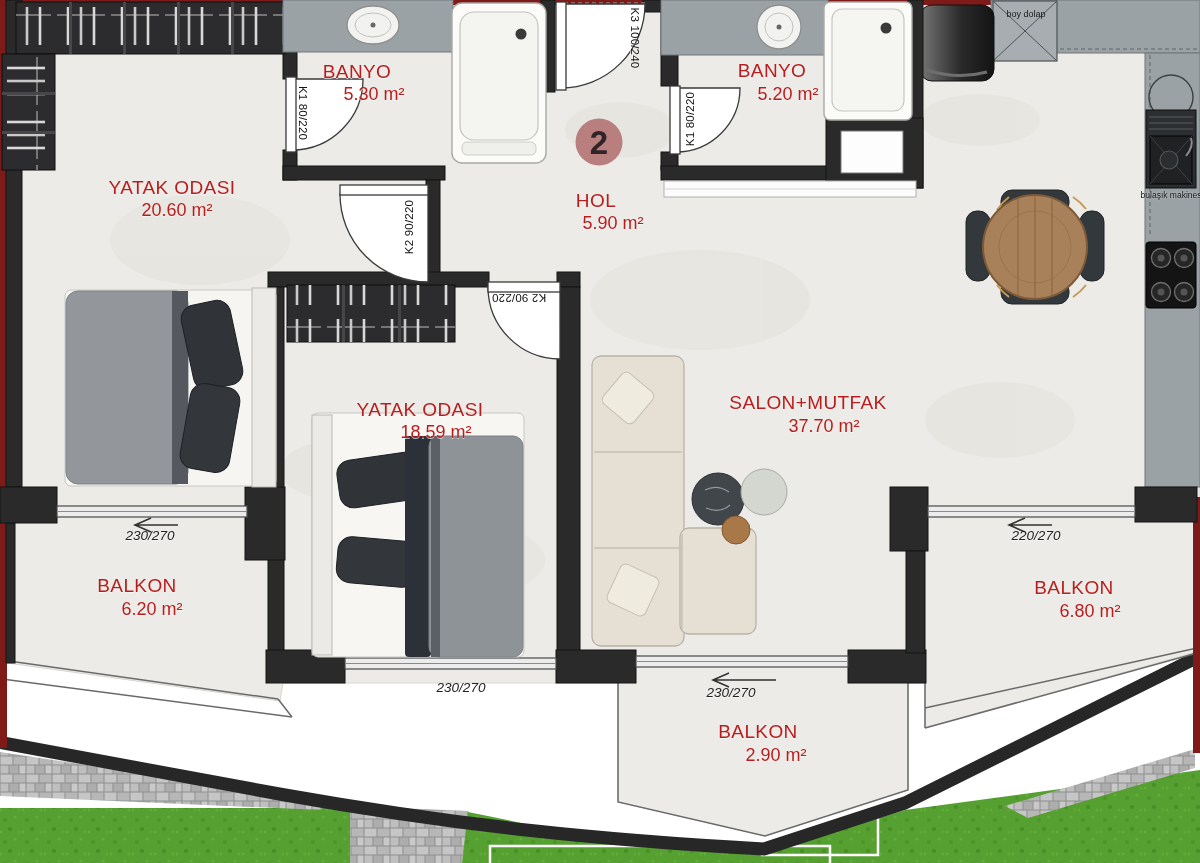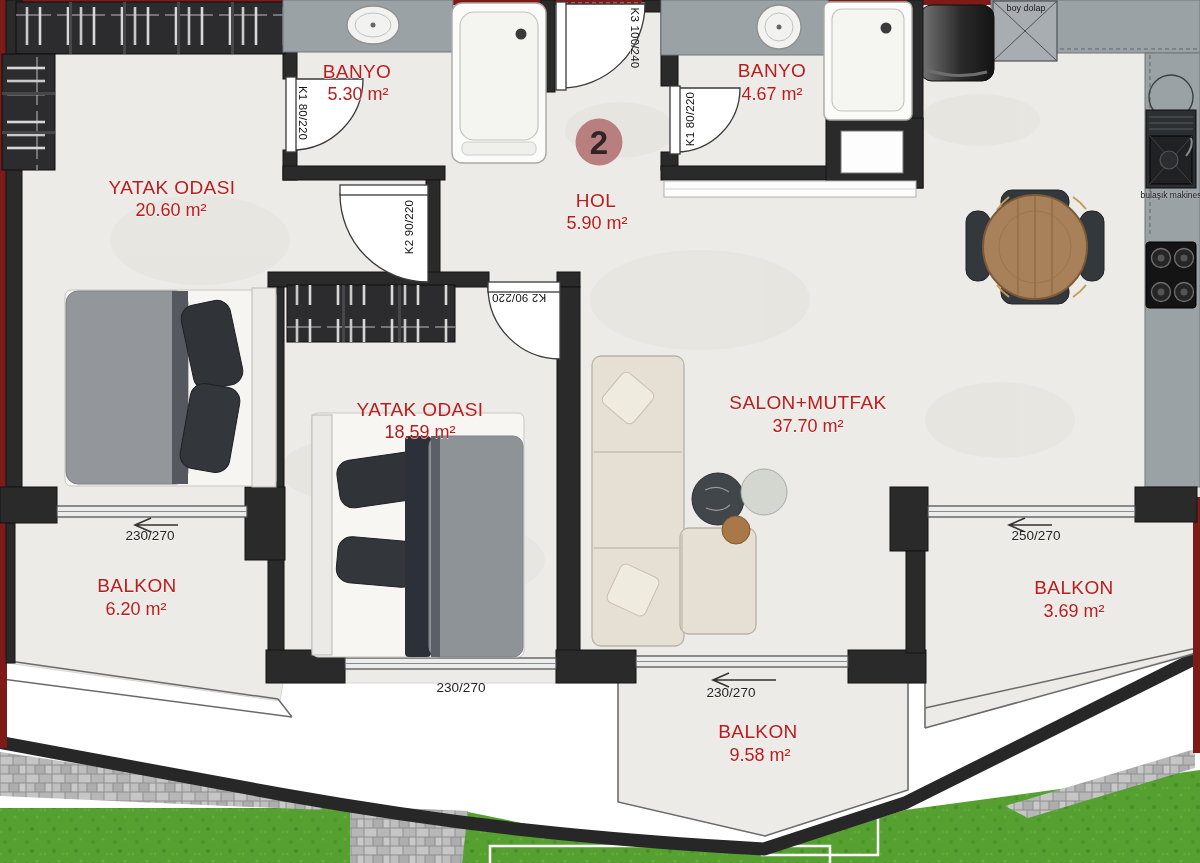--- a/index.html
+++ b/index.html
@@ -2,22 +2,22 @@
 <html><head>
 <meta charset="utf-8">
 <style>
   html,body { margin:0; padding:0; background:#ffffff; }
   .plan { position:relative; width:1200px; height:863px; background:#ffffff; overflow:hidden;
           font-family:"Liberation Sans", sans-serif; }
   .plan svg { position:absolute; left:0; top:0; }
   .lbl { position:absolute; transform:translate(-50%,-50%); white-space:nowrap; text-align:center;
          color:#b91c1c; text-shadow:0 1px 0 rgba(255,255,255,.65); line-height:1.15; }
   .room  { font-size:19px; letter-spacing:.4px; }
-  .area  { font-size:18px; }
-  .winlbl { font-size:13.5px; color:#222; }
+  .area  { font-size:18px;margin-left:16px; }
+  .winlbl { font-size:13.5px; color:#222;font-style:italic; }
   .doorlbl { font-size:11.5px; color:#111; letter-spacing:.2px; }
   .anno-s { font-size:9px; color:#1b1b1b; text-shadow:none; }
   .anno-xs { font-size:8.5px; color:#141414; text-shadow:0 0 2px #cfd3d5; }
   .badge { width:47px; height:47px; border-radius:50%; display:flex; align-items:center;
            justify-content:center; font-size:33px; font-weight:bold; color:#312428;
            text-shadow:none; }
 </style>
 </head>
 <body>
 
@@ -307,46 +307,46 @@
     <g clip-path="url(#tclip)" stroke="#8d6840" stroke-width="1.2">
       <line x1="1018" y1="194" x2="1018" y2="300"></line>
           <line x1="1035" y1="194" x2="1035" y2="300"></line>
           <line x1="1052" y1="194" x2="1052" y2="300"></line>
     </g>
     <circle cx="1035" cy="247" r="36" fill="none" stroke="#93703f" stroke-width="1" opacity="0.7"></circle>
   </g>
 </svg>
 
   <div class="lbl room" style="left:172px;top:188px">YATAK ODASI</div>
-  <div class="lbl area" style="left:171px;top:210px">20.60 m²</div>
+  <div class="lbl area" style="left:161px;top:210px">20.60 m²</div>
   <div class="lbl room" style="left:357px;top:72px">BANYO</div>
   <div class="lbl area" style="left:358px;top:94px">5.30 m²</div>
   <div class="lbl room" style="left:596px;top:201px">HOL</div>
   <div class="lbl area" style="left:597px;top:223px">5.90 m²</div>
   <div class="lbl room" style="left:772px;top:71px">BANYO</div>
-  <div class="lbl area" style="left:772px;top:94px">4.67 m²</div>
+  <div class="lbl area" style="left:772px;top:94px">5.20 m²</div>
   <div class="lbl room" style="left:420px;top:410px">YATAK ODASI</div>
   <div class="lbl area" style="left:420px;top:432px">18.59 m²</div>
   <div class="lbl room" style="left:808px;top:403px">SALON+MUTFAK</div>
   <div class="lbl area" style="left:808px;top:426px">37.70 m²</div>
   <div class="lbl room" style="left:137px;top:586px">BALKON</div>
   <div class="lbl area" style="left:136px;top:609px">6.20 m²</div>
   <div class="lbl room" style="left:1074px;top:588px">BALKON</div>
-  <div class="lbl area" style="left:1074px;top:611px">3.69 m²</div>
+  <div class="lbl area" style="left:1074px;top:611px">6.80 m²</div>
   <div class="lbl room" style="left:758px;top:732px">BALKON</div>
-  <div class="lbl area" style="left:760px;top:755px">9.58 m²</div>
+  <div class="lbl area" style="left:760px;top:755px">2.90 m²</div>
 
   <div class="lbl winlbl" style="left:150px;top:536px">230/270</div>
   <div class="lbl winlbl" style="left:461px;top:688px">230/270</div>
   <div class="lbl winlbl" style="left:731px;top:693px">230/270</div>
-  <div class="lbl winlbl" style="left:1036px;top:536px">250/270</div>
+  <div class="lbl winlbl" style="left:1036px;top:536px">220/270</div>
 
   <div class="lbl doorlbl" style="left:302px;top:113px;transform:translate(-50%,-50%) rotate(90deg)">K1 80/220</div>
   <div class="lbl doorlbl" style="left:410px;top:227px;transform:translate(-50%,-50%) rotate(-90deg)">K2 90/220</div>
   <div class="lbl doorlbl" style="left:519px;top:297px;transform:translate(-50%,-50%) rotate(180deg)">K2 90/220</div>
   <div class="lbl doorlbl" style="left:634px;top:38px;transform:translate(-50%,-50%) rotate(90deg)">K3 100/240</div>
   <div class="lbl doorlbl" style="left:691px;top:119px;transform:translate(-50%,-50%) rotate(-90deg)">K1 80/220</div>
 
-  <div class="lbl anno-s" style="left:1026px;top:8px">boy dolap</div>
+  <div class="lbl anno-s" style="left:1026px;top:14px">boy dolap</div>
   <div class="lbl anno-xs" style="left:1172px;top:196px">bulaşık makinesi</div>
 
   <div class="lbl badge" style="left: 599px; top: 142px; background: rgb(185, 127, 127);">2</div>
 </div>
 
 </body></html>

